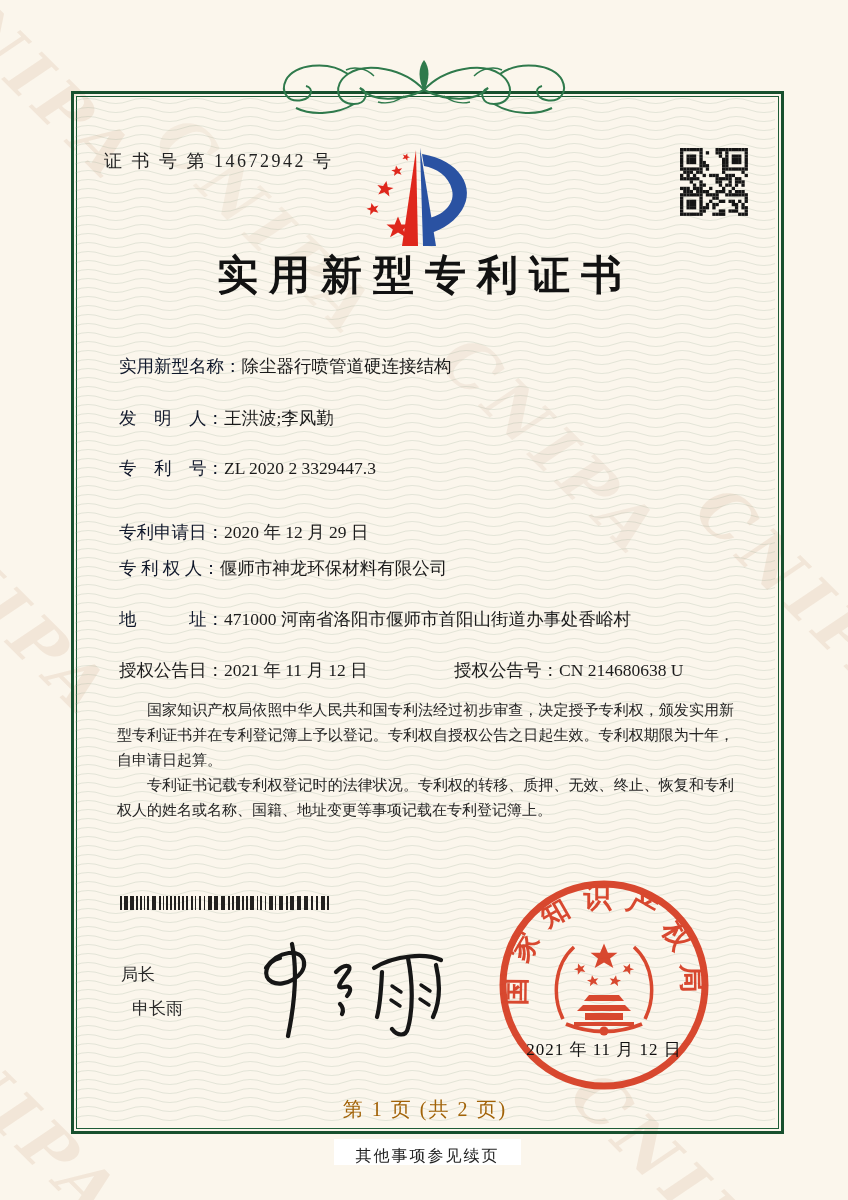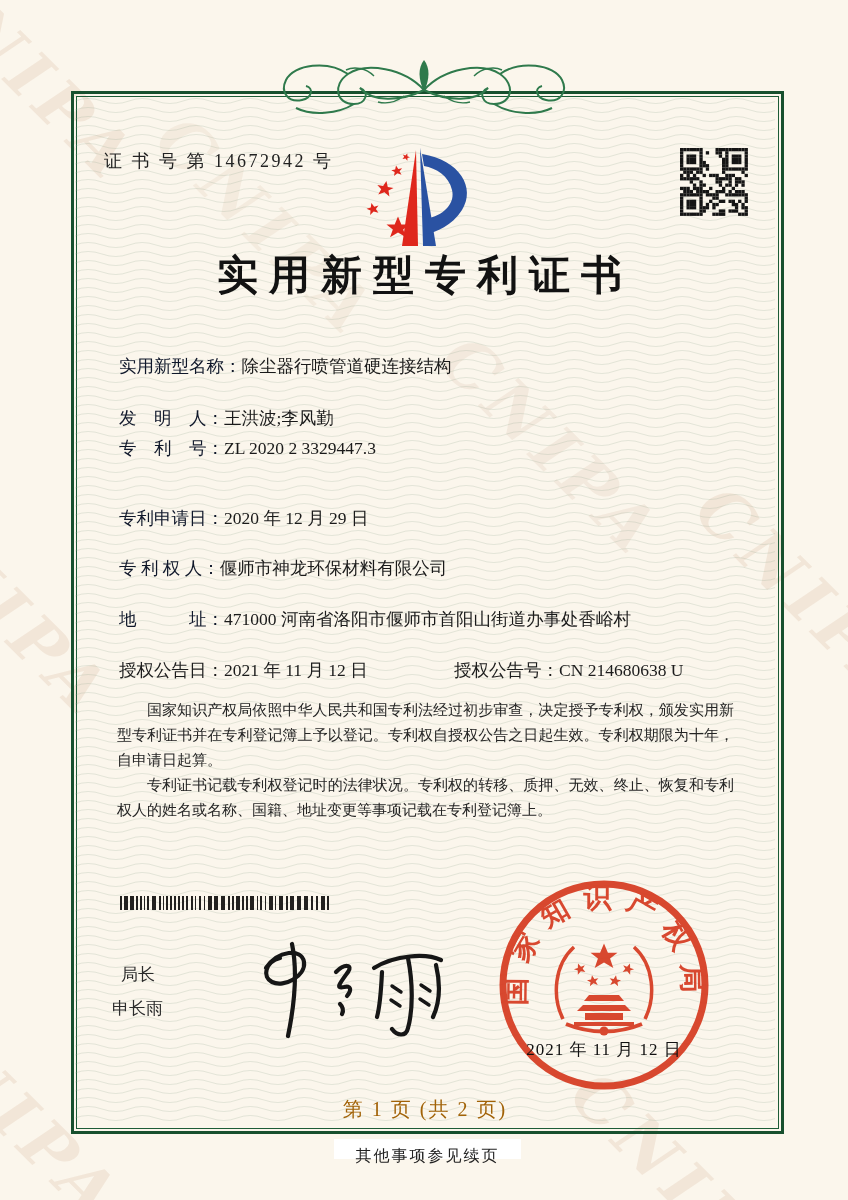--- a/index.html
+++ b/index.html
@@ -44,33 +44,33 @@
   .field-value{margin-left:0;}
   .grant-row{position:absolute; left:119px; top:658px; width:640px; font-size:17.5px; white-space:nowrap;}
   .grant-right{position:absolute; left:335px; top:0;}
   .paras{
     position:absolute; left:117px; top:698px; width:617px;
     font-size:15px; line-height:1.66; color:#242424; text-align:justify;
   }
   .paras p{margin:0; text-indent:2em;}
   #barcode{position:absolute; left:120px; top:896px;}
   .signer-title{position:absolute; left:121px; top:963px; font-family:Liberation Sans, sans-serif; font-size:17px; color:#2b2b2b;}
-  .signer-name{position:absolute; left:112px; top:997px; font-family:Liberation Mono, monospace; font-size:17px; color:#2b2b2b;}
+  .signer-name{position:absolute; left:132px; top:997px; font-family:Liberation Mono, monospace; font-size:17px; color:#2b2b2b;}
   #signature{position:absolute; left:240px; top:938px;}
   #seal{position:absolute; left:492px; top:874px;}
   .seal-date{
     position:absolute; left:494px; top:1038px; width:220px; text-align:center;
     font-size:17px; letter-spacing:1px; color:#111; z-index:3;
   }
   .page-indicator{
     position:absolute; left:75px; top:1096px; width:700px; text-align:center;
     font-size:20px; letter-spacing:2px; color:#a16207;
   }
   .continuation{
-    position:absolute; left:334px; top:1139px; width:187px; height:20px;
+    position:absolute; left:334px; top:1139px; width:187px; height:26px;
     background:#ffffff; text-align:center; line-height:34px;
     font-size:16px; letter-spacing:2px; color:#222; z-index:2;
   }
   #ornament{position:absolute; left:254px; top:58px; z-index:2;}
 </style>
 </head>
 <body>
 
 <div class="page">
 
@@ -347,24 +347,24 @@
       </svg>
 
     <div class="title">实用新型专利证书</div>
 
     <div class="field-row" style="top:354px;">
       <span class="field-label">实用新型名称：</span><span class="field-value">除尘器行喷管道硬连接结构</span>
     </div>
     <div class="field-row" style="top:406px;">
       <span class="field-label">发　明　人：</span><span class="field-value">王洪波;李风勤</span>
     </div>
-    <div class="field-row" style="top:436px;">
+    <div class="field-row" style="top:456px;">
       <span class="field-label">专　利　号：</span><span class="field-value">ZL 2020 2 3329447.3</span>
     </div>
-    <div class="field-row" style="top:506px;">
+    <div class="field-row" style="top:520px;">
       <span class="field-label">专利申请日：</span><span class="field-value">2020 年 12 月 29 日</span>
     </div>
     <div class="field-row" style="top:556px;">
       <span class="field-label">专 利 权 人：</span><span class="field-value">偃师市神龙环保材料有限公司</span>
     </div>
     <div class="field-row" style="top:607px;">
       <span class="field-label">地　　　址：</span><span class="field-value">471000 河南省洛阳市偃师市首阳山街道办事处香峪村</span>
     </div>
 
     <div class="grant-row">

